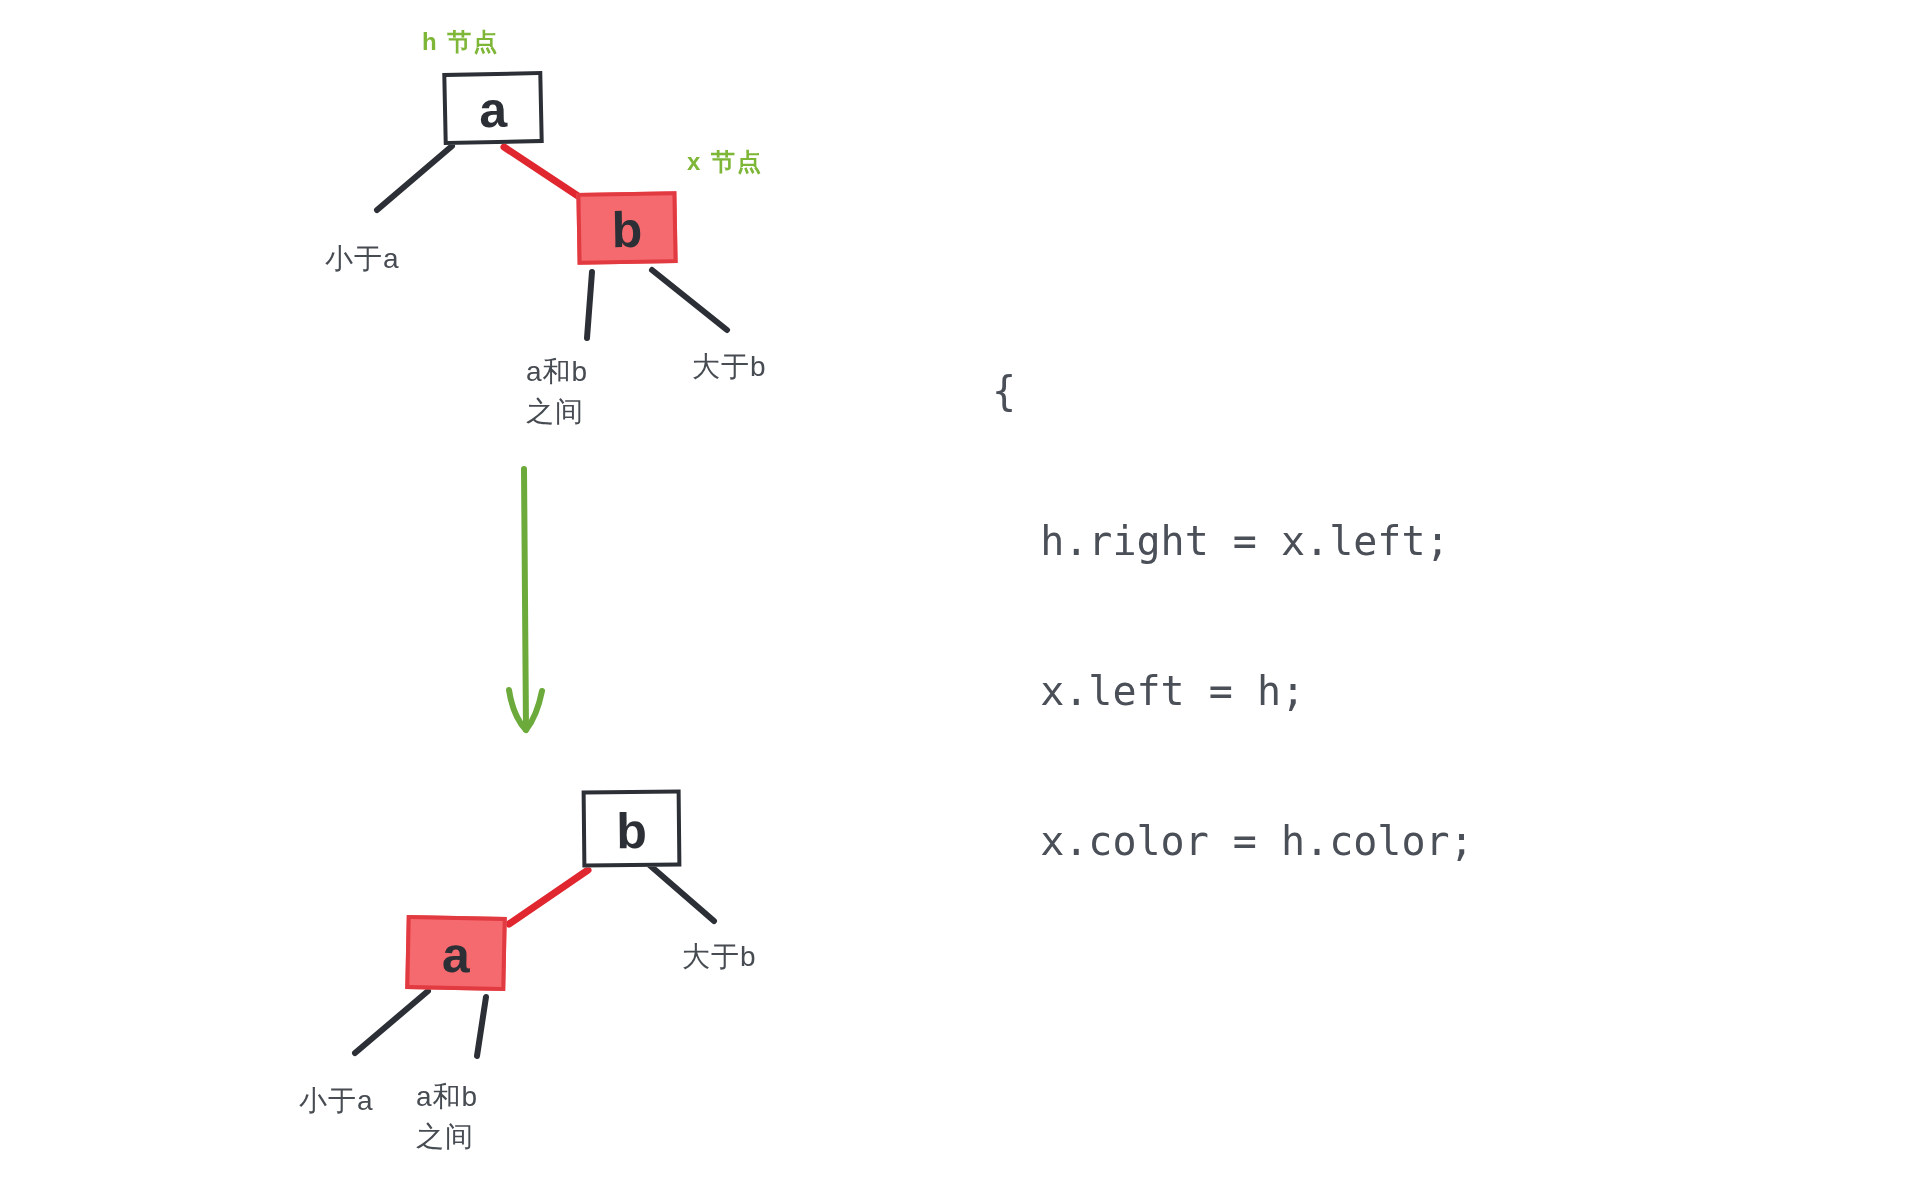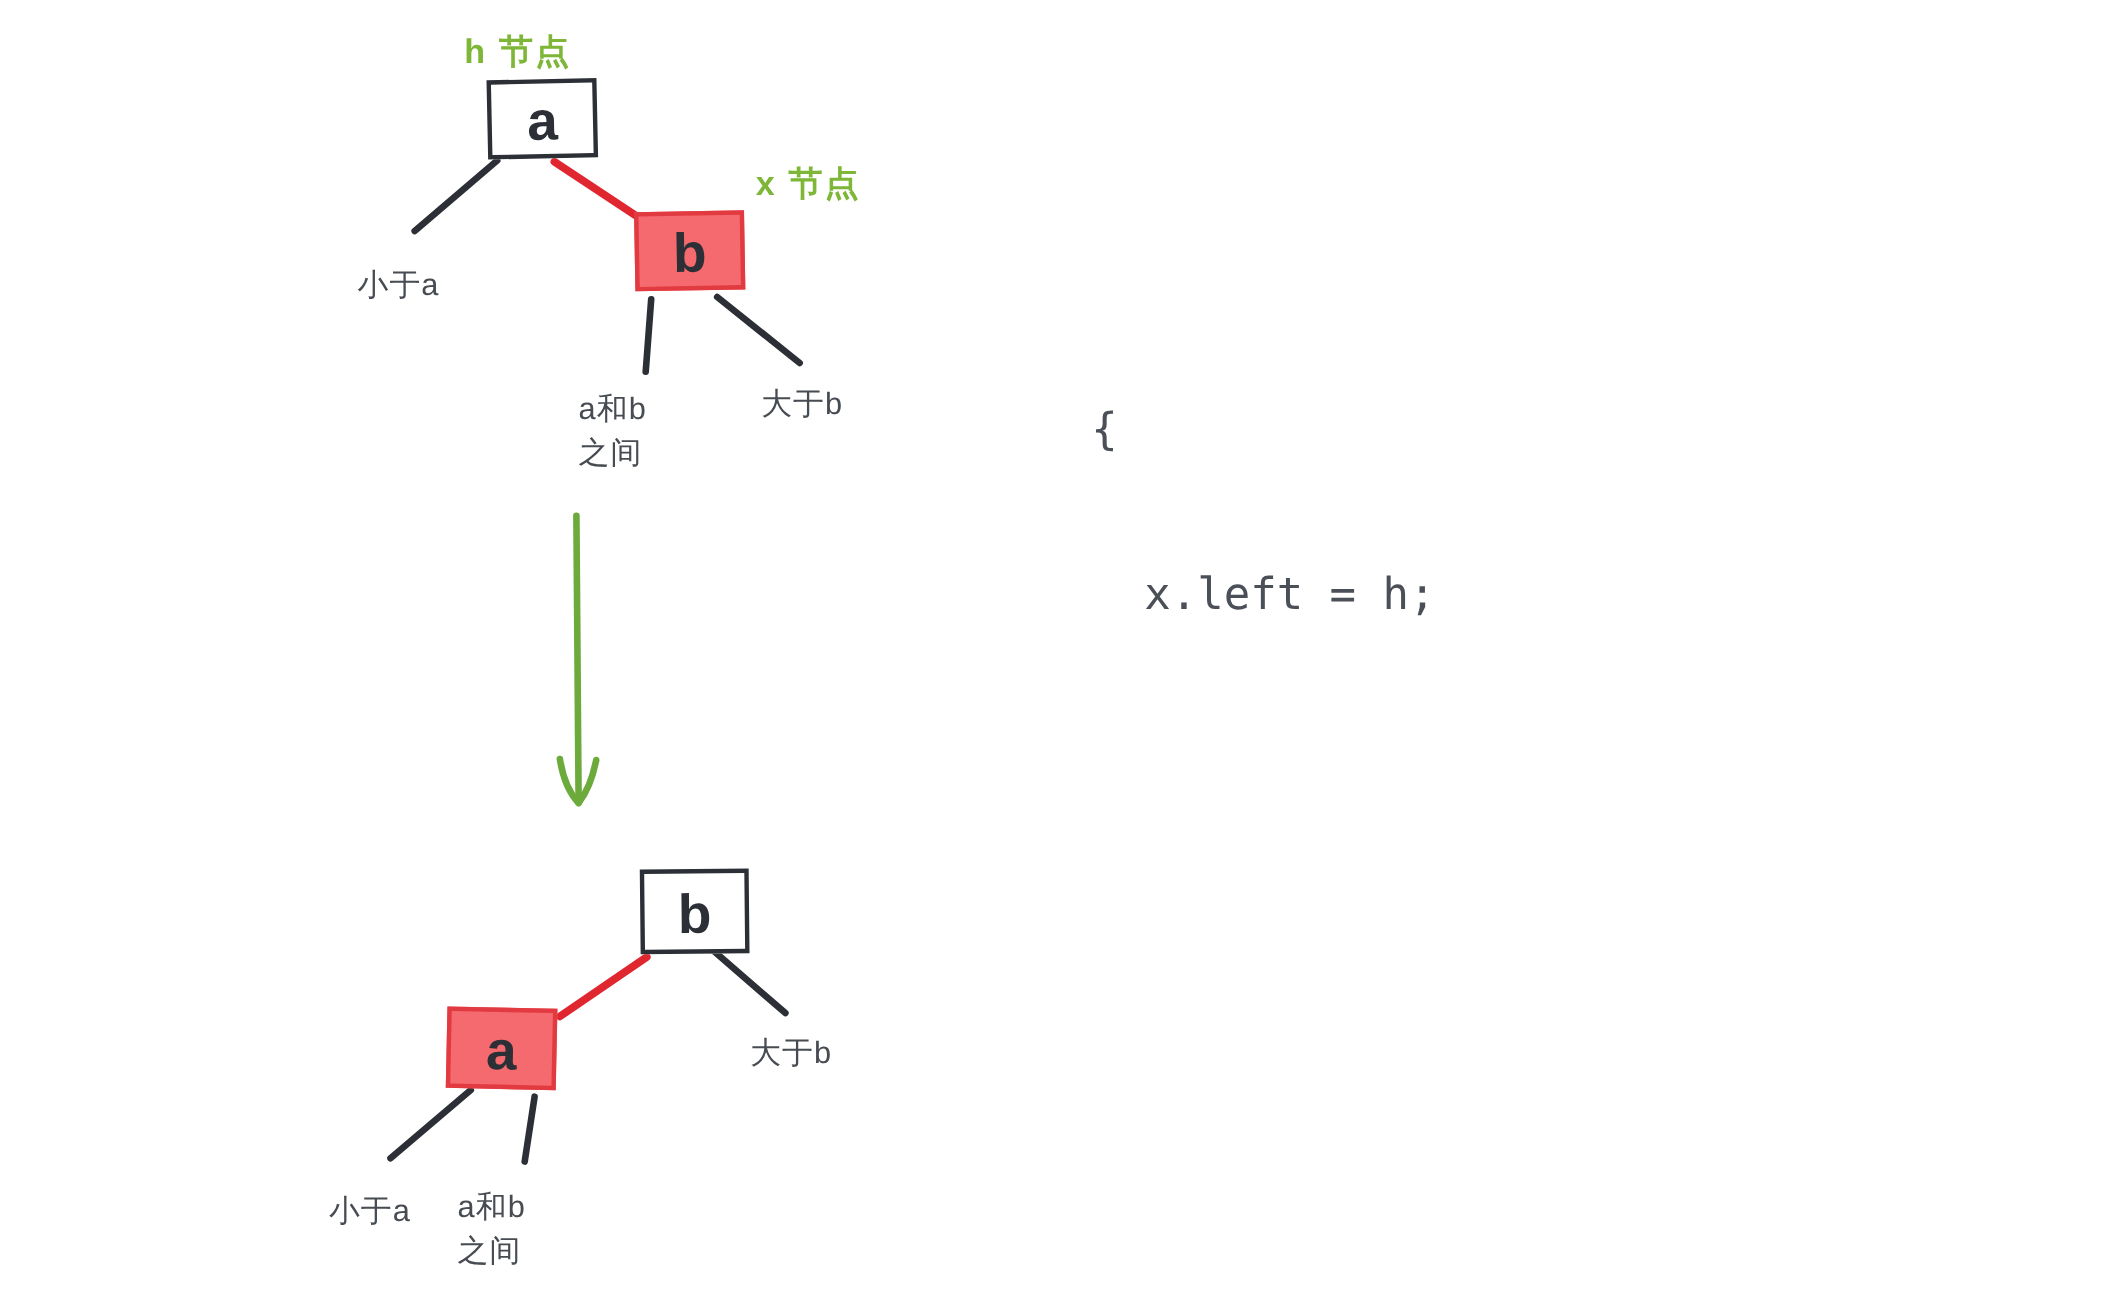--- a/index.html
+++ b/index.html
@@ -3,21 +3,21 @@
 <meta charset="utf-8">
 <style>
   html,body{margin:0;padding:0;background:#fff;}
   body{width:1920px;height:1178px;font-family:"Liberation Sans","DejaVu Sans",sans-serif;}
   #stage{position:relative;width:1920px;height:1178px;overflow:hidden;background:var(--bg,#fff);}
   .lines-svg{position:absolute;left:0;top:0;width:1920px;height:1178px;pointer-events:none;}
   .box{position:absolute;display:flex;align-items:center;justify-content:center;box-sizing:border-box;}
   .box.plain{background:#fff;border:4px solid var(--ink);}
   .box.red{background:var(--red-fill);border:4px solid var(--red-border);}
   .node-letter{font-size:50px;font-weight:600;color:var(--ink);transform:translateY(2px);}
-  .green-label{position:absolute;font-size:31px;font-weight:700;color:var(--green);letter-spacing:2px;white-space:nowrap;}
+  .green-label{position:absolute;font-size:24px;font-weight:700;color:var(--green);letter-spacing:2px;white-space:nowrap;}
   .leaf{position:absolute;font-size:28px;font-weight:500;color:var(--text-gray);white-space:nowrap;letter-spacing:1px;}
   .leaf-2line{width:120px;text-align:left;line-height:40px;}
   .code{position:absolute;left:992px;top:266px;font-family:"DejaVu Sans Mono","Liberation Mono",monospace;
         font-size:40px;line-height:50px;color:var(--code-gray);white-space:pre;}
   .brand{position:absolute;left:1650px;top:1048px;display:flex;align-items:center;gap:9px;}
   .brand-text{font-size:35px;font-weight:500;color:#3d424d;letter-spacing:2px;white-space:nowrap;}
 </style>
 </head>
 <body>
 
@@ -75,21 +75,23 @@
 
   <div class="leaf leaf-2line" style="left:416px;top:1077px;">
     <div>a和b</div>
     <div>之间</div>
   </div>
 
   <div class="leaf" style="left:682px;top:938px;">大于b</div>
 
   <div class="code">
     <div class="code-line">{</div>
+    <div class="code-line">  h.right = x.left;</div>
     <div class="code-line">  x.left = h;</div>
+    <div class="code-line">  x.color = h.color;</div>
     
     
     
     
     
     
   </div>
 
 
 </div>

